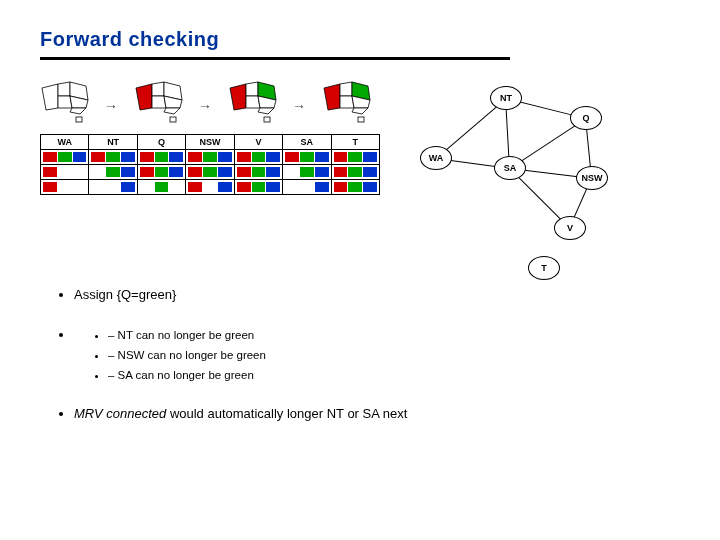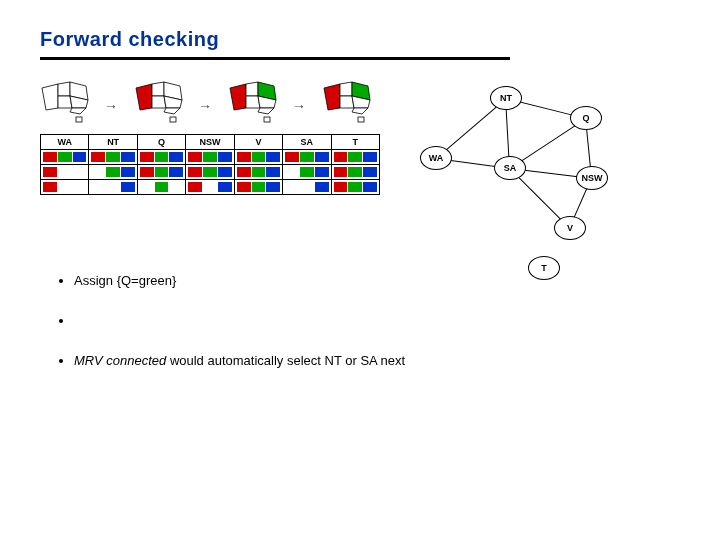--- a/index.html
+++ b/index.html
@@ -21,21 +21,21 @@
   .dt-cell { flex: 1; border-right: 1px solid #000; display: flex; gap: 1px; padding: 2px; }
   .dt-cell:last-child { border-right: none; }
   .sq { flex: 1; height: 10px; }
   .sq.r { background: #d40000; }
   .sq.g { background: #00a800; }
   .sq.b { background: #0033cc; }
   .sq.e { background: #fff; }
   .graph { width: 200px; height: 180px; position: relative; }
   .gnode { position: absolute; width: 32px; height: 24px; border: 1.5px solid #000; border-radius: 50%; background: #fff; font-size: 9px; font-weight: bold; display: flex; align-items: center; justify-content: center; }
   .gedge { position: absolute; background: #000; height: 1px; transform-origin: 0 0; }
-  .bullets { margin-top: 14px; font-size: 13px; }
+  .bullets { margin-top: 28px; font-size: 13px; }
   .bullets ul { list-style: disc; padding-left: 34px; }
   .bullets li { margin-bottom: 22px; line-height: 1.4; }
   .sub-ul { list-style: none; padding-left: 4px; margin-top: 6px; }
   .sub-ul li { font-size: 11.5px; margin-bottom: 4px; }
   .sub-ul li::before { content: "–  "; }
   .ital { font-style: italic; }
   .math-set { font-family: Verdana, sans-serif; }
 </style>
 </head>
 <body>
@@ -231,19 +231,24 @@
       <div class="gnode" style="left:108px;top:178px">T</div>
     </div>
   </div>
 
   <div class="bullets">
     <ul>
       <li>
         <span>Assign </span><span class="math-set">{Q=green}</span>
       </li>
       <li>
+        <ul class="sub-ul">
+          <li>NT can no longer be green</li>
+          <li>NSW can no longer be green</li>
+          <li>SA can no longer be green</li>
+        </ul>
       </li>
       <li>
-        <span class="ital">MRV connected</span><span> would automatically select NT or SA next</span>
+        <span class="ital">MRV connected</span><span> would automatically longer NT or SA next</span>
       </li>
     </ul>
   </div>
 </div>
 
 </body></html>

